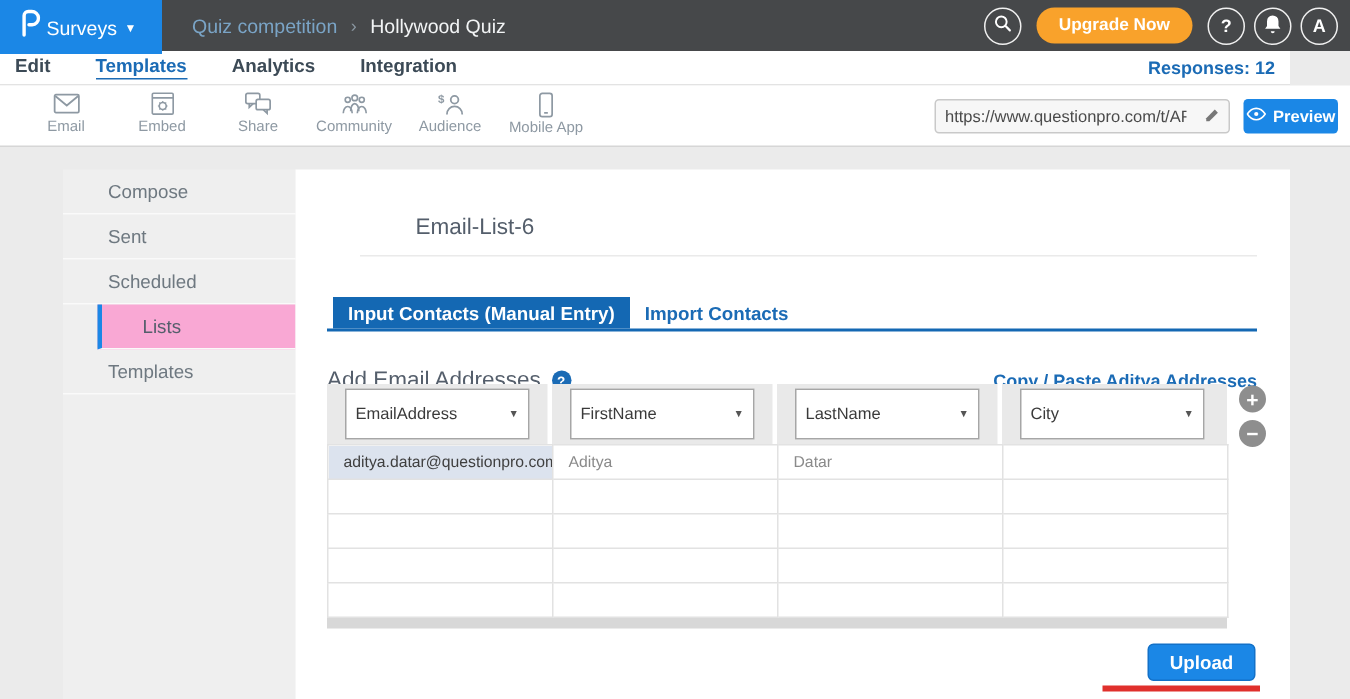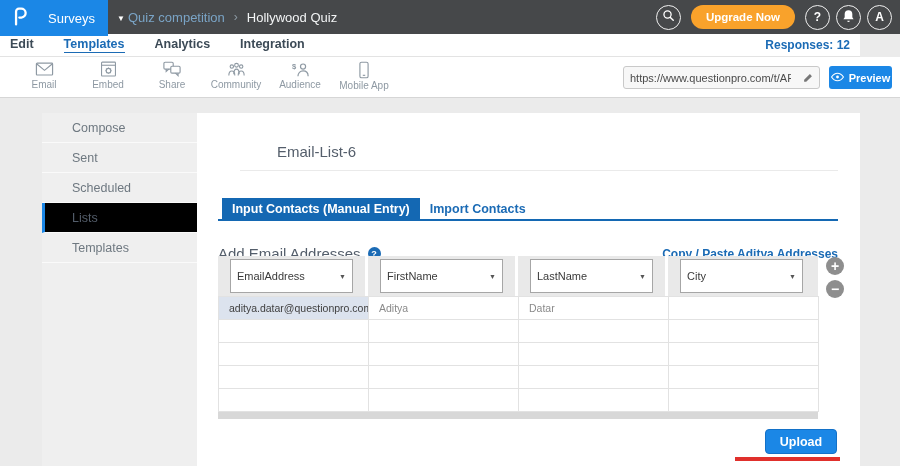--- a/index.html
+++ b/index.html
@@ -5,21 +5,21 @@
   * { margin:0; padding:0; box-sizing:border-box; }
   html,body { width:900px; height:466px; overflow:hidden;
     font-family:"Liberation Sans","DejaVu Sans",sans-serif;
     background:#EBEBEB; position:relative; }
 
   
   .topbar { position:absolute; top:0; left:0; width:900px; height:34px;
     background:#46484A; display:flex; align-items:center; z-index:5; }
   .logo-area { position:absolute; left:0; top:0; width:108px; height:36px;
     background:#1B87E6; display:flex; align-items:center; padding-left:13px;
-    gap:21px; cursor:pointer; z-index:6; }
+    gap:4px; cursor:pointer; z-index:6; }
   .product-label { color:#FFFFFF; font-size:13px; }
   .caret-down { color:#FFFFFF; font-size:8px; margin-left:1px; }
   .breadcrumb { margin-left:128px; display:flex; align-items:center; gap:9px; font-size:13px; }
   .bc-parent { color:#7AA4C6; cursor:pointer; }
   .bc-sep { color:#8B98A2; font-size:12px; }
   .bc-current { color:#F2F4F5; }
   .topbar-right { margin-left:auto; display:flex; align-items:center; gap:6px; padding-right:8px; }
   .circle-btn { width:25px; height:25px; border:1.7px solid #F0F0F0; border-radius:50%;
     display:flex; align-items:center; justify-content:center; color:#FFFFFF;
     font-size:12px; font-weight:bold; cursor:pointer; flex:none; }
@@ -50,22 +50,22 @@
   .pencil-btn { width:22px; display:flex; align-items:center; justify-content:center; cursor:pointer; }
   .preview-btn { position:absolute; left:829px; top:9px; width:63px; height:23px;
     background:#1B87E6; border:none; border-radius:3px; color:#FFFFFF; font-size:11px;
     font-weight:bold; display:flex; align-items:center; justify-content:center; gap:5px;
     cursor:pointer; font-family:inherit; }
 
   
   .sidebar { position:absolute; left:42px; top:113px; width:155px; bottom:0; background:#EFEFEF; }
   .side-item { height:30px; line-height:30px; padding-left:30px; font-size:12.5px;
     color:#6E7880; border-bottom:1px solid #FAFAFA; cursor:pointer; }
-  .side-item.active { background:#000000; border-left:3px solid #1B87E6; padding-left:27px;
-    color:#545E6B; }
+  .side-item.active { background:#f9a8d4; border-left:3px solid #1B87E6; padding-left:27px;
+    color:#545E6B;margin-left:23px; }
 
   
   .card { position:absolute; left:197px; top:113px; width:663px; bottom:0; background:#FFFFFF; }
   .card-title { position:absolute; top:30px; left:80px; font-size:15px; color:#545E6B; }
   .card-divider { position:absolute; top:57px; left:43px; right:22px; border-top:1px solid #EAEAEA; }
   .tabs { position:absolute; top:85px; left:21px; right:22px; border-bottom:2px solid #1468B3;
     display:flex; padding-left:4px; }
   .tab { font-size:12.5px; font-weight:bold; color:#1B6BB5; padding:4px 10px 3px; cursor:pointer;
     white-space:nowrap; }
   .tab.active { background:#1468B3; color:#FFFFFF; }

